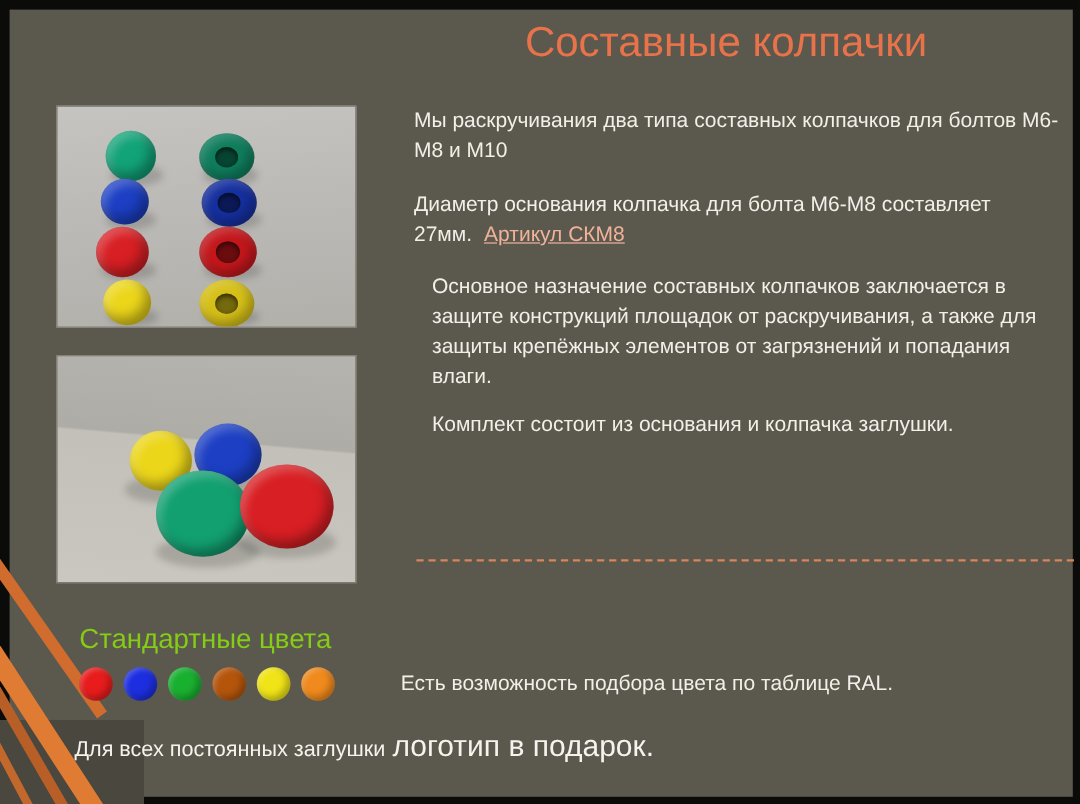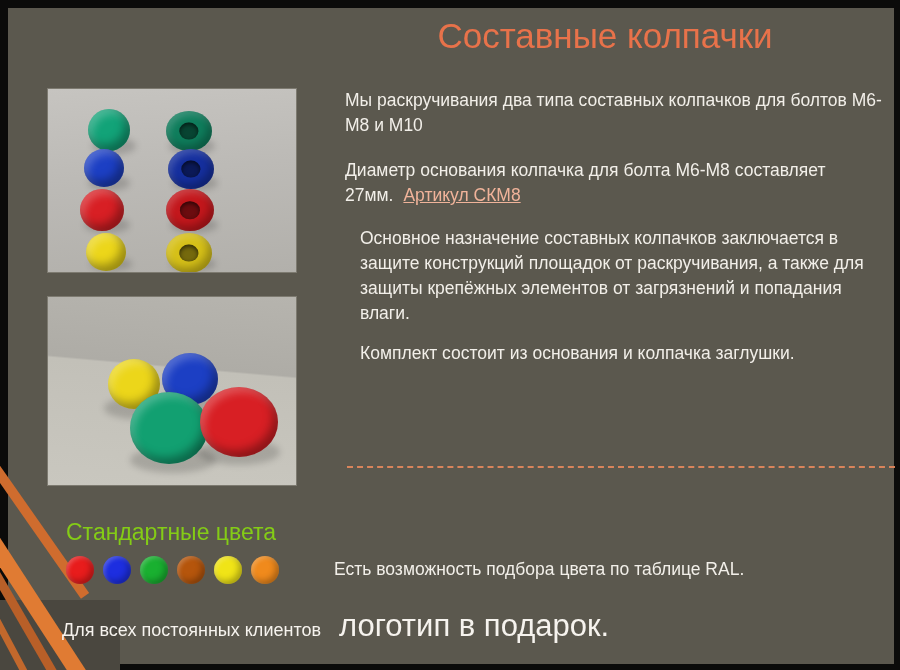--- a/index.html
+++ b/index.html
@@ -180,22 +180,22 @@
   }
 
   .bottom-line {
     position: absolute;
     left: 62px; top: 608px; width: 830px;
     color: #f6f3ee;
     font-size: 18px;
     white-space: nowrap;
   }
   .bottom-line .gift {
-    font-size: 31px;
-    margin-left: 18px;
+    font-size: 25px;
+    margin-left: 6px;
   }
 
   .watermark {
     position: absolute;
     left: 390px; top: 603px;
     color: rgba(235,235,235,.42);
     font-size: 18px;
     letter-spacing: 1px;
     font-family: "Liberation Sans", sans-serif;
     pointer-events: none;
@@ -279,16 +279,16 @@
     <div class="swatch" style="background:#1d2ee0;"></div>
     <div class="swatch" style="background:#19b030;"></div>
     <div class="swatch" style="background:#b5550c;"></div>
     <div class="swatch" style="background:#f0e417;"></div>
     <div class="swatch" style="background:#f08a1c;"></div>
   </div>
 
   <div class="ral-text">Есть возможность подбора цвета по таблице RAL.</div>
 
   <div class="bottom-line">
-    <span>Для всех постоянных клиентов</span><span class="gift">логотип в подарок.</span>
+    <span>Для всех постоянных заглушки</span><span class="gift">логотип в подарок.</span>
   </div>
 
 </div>
 
 </body></html>

